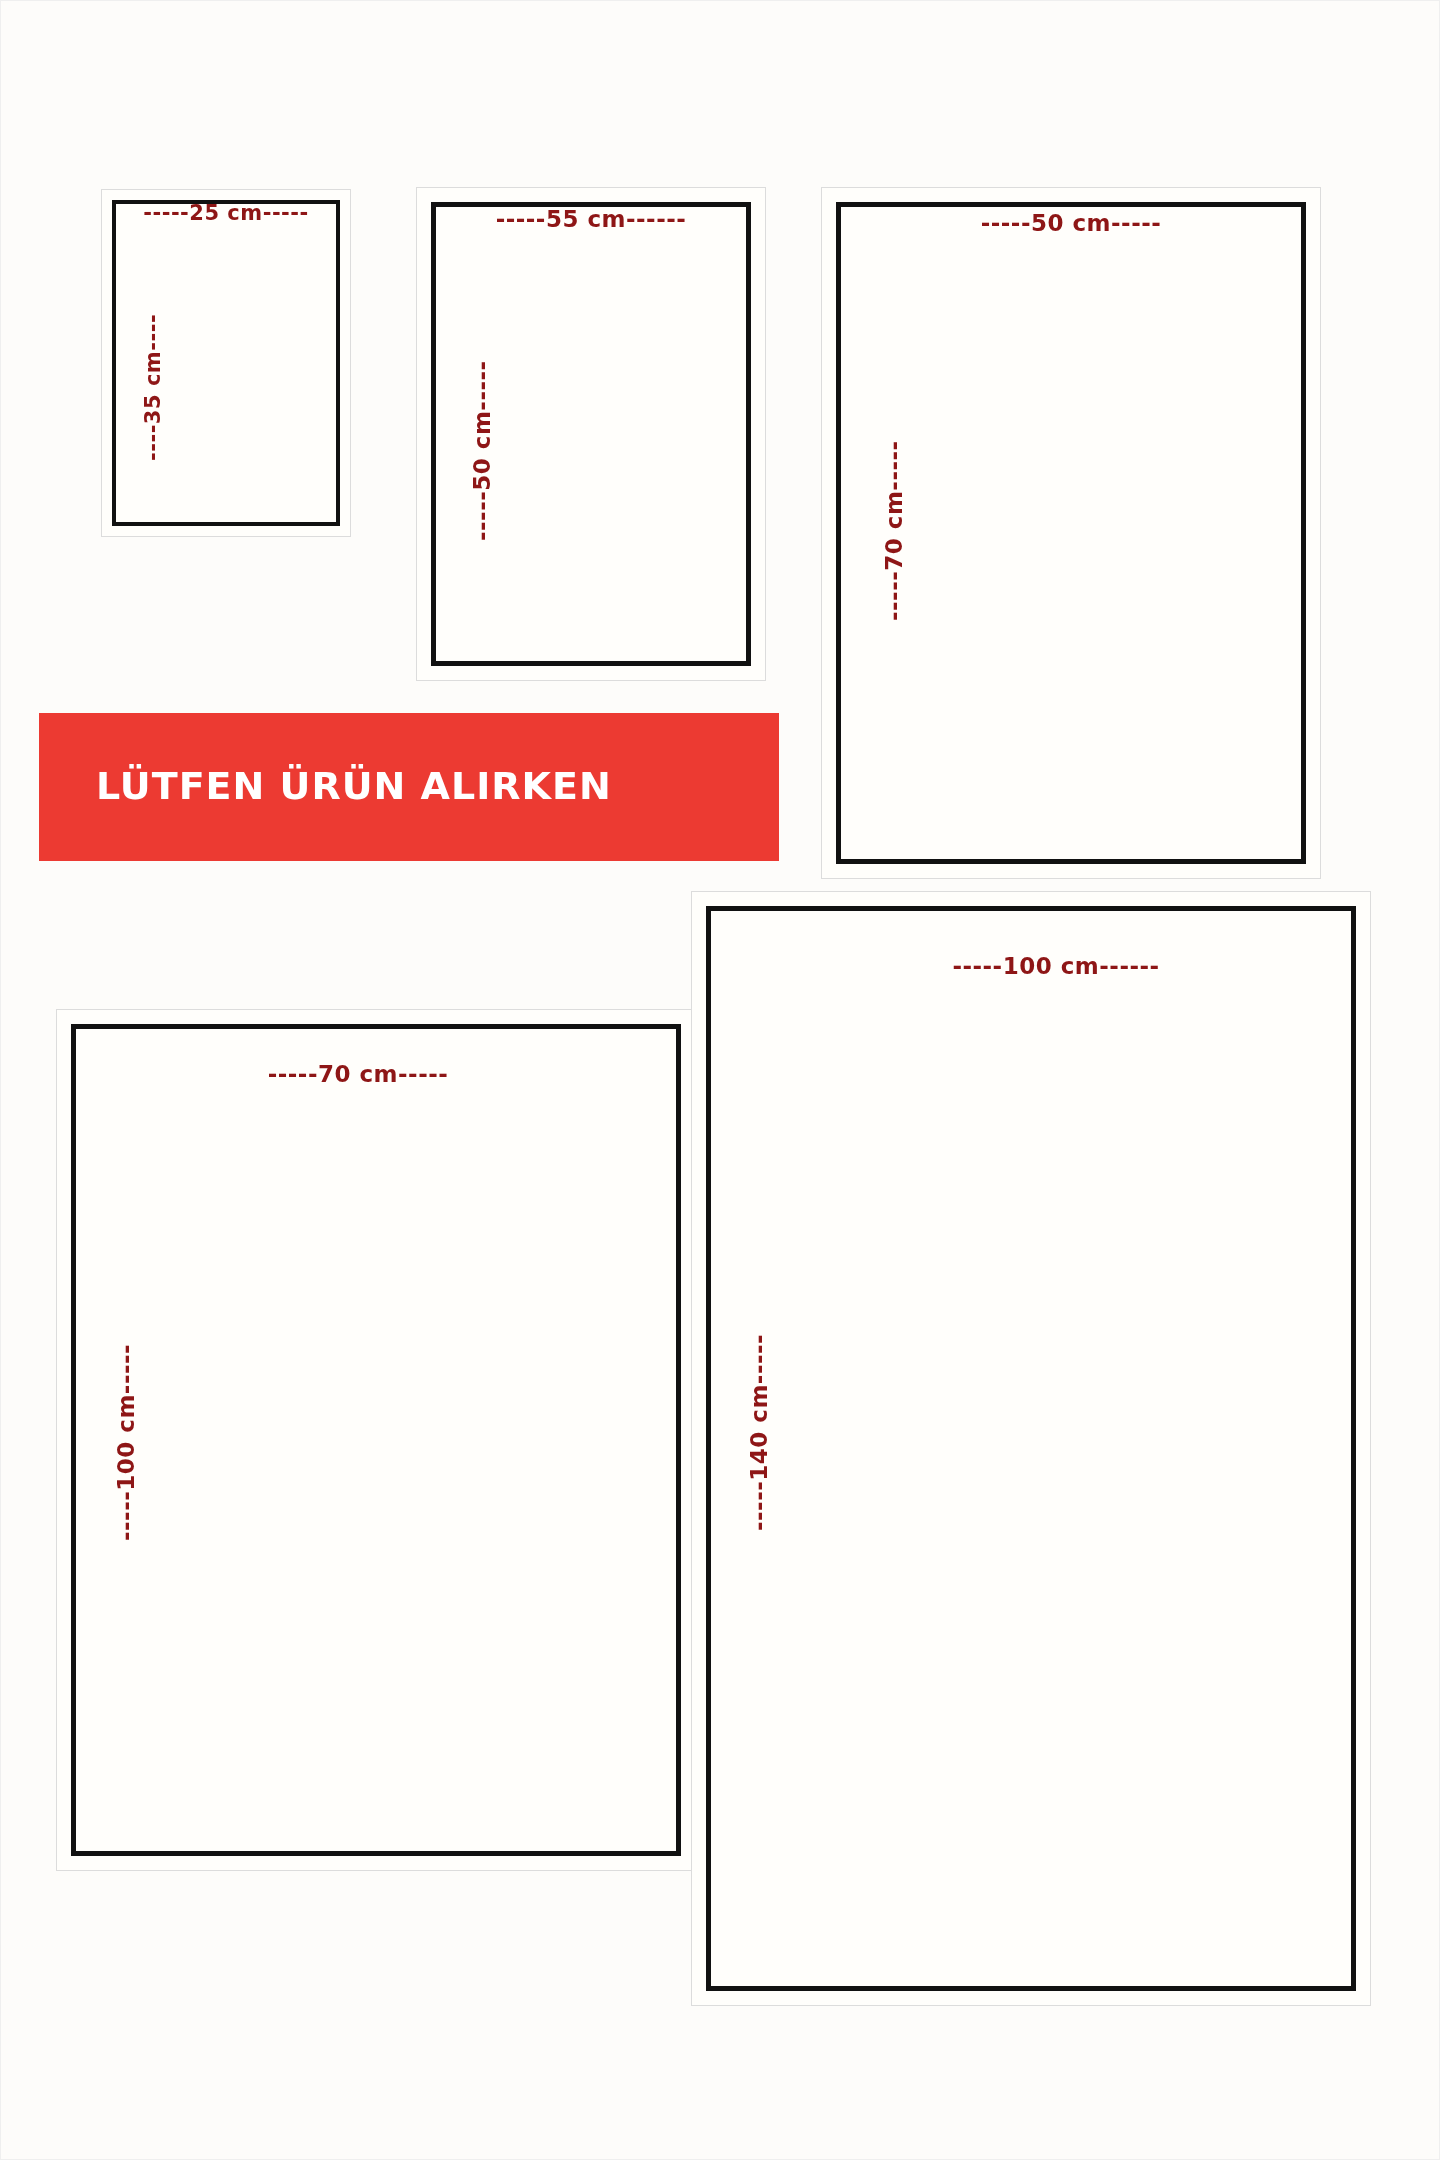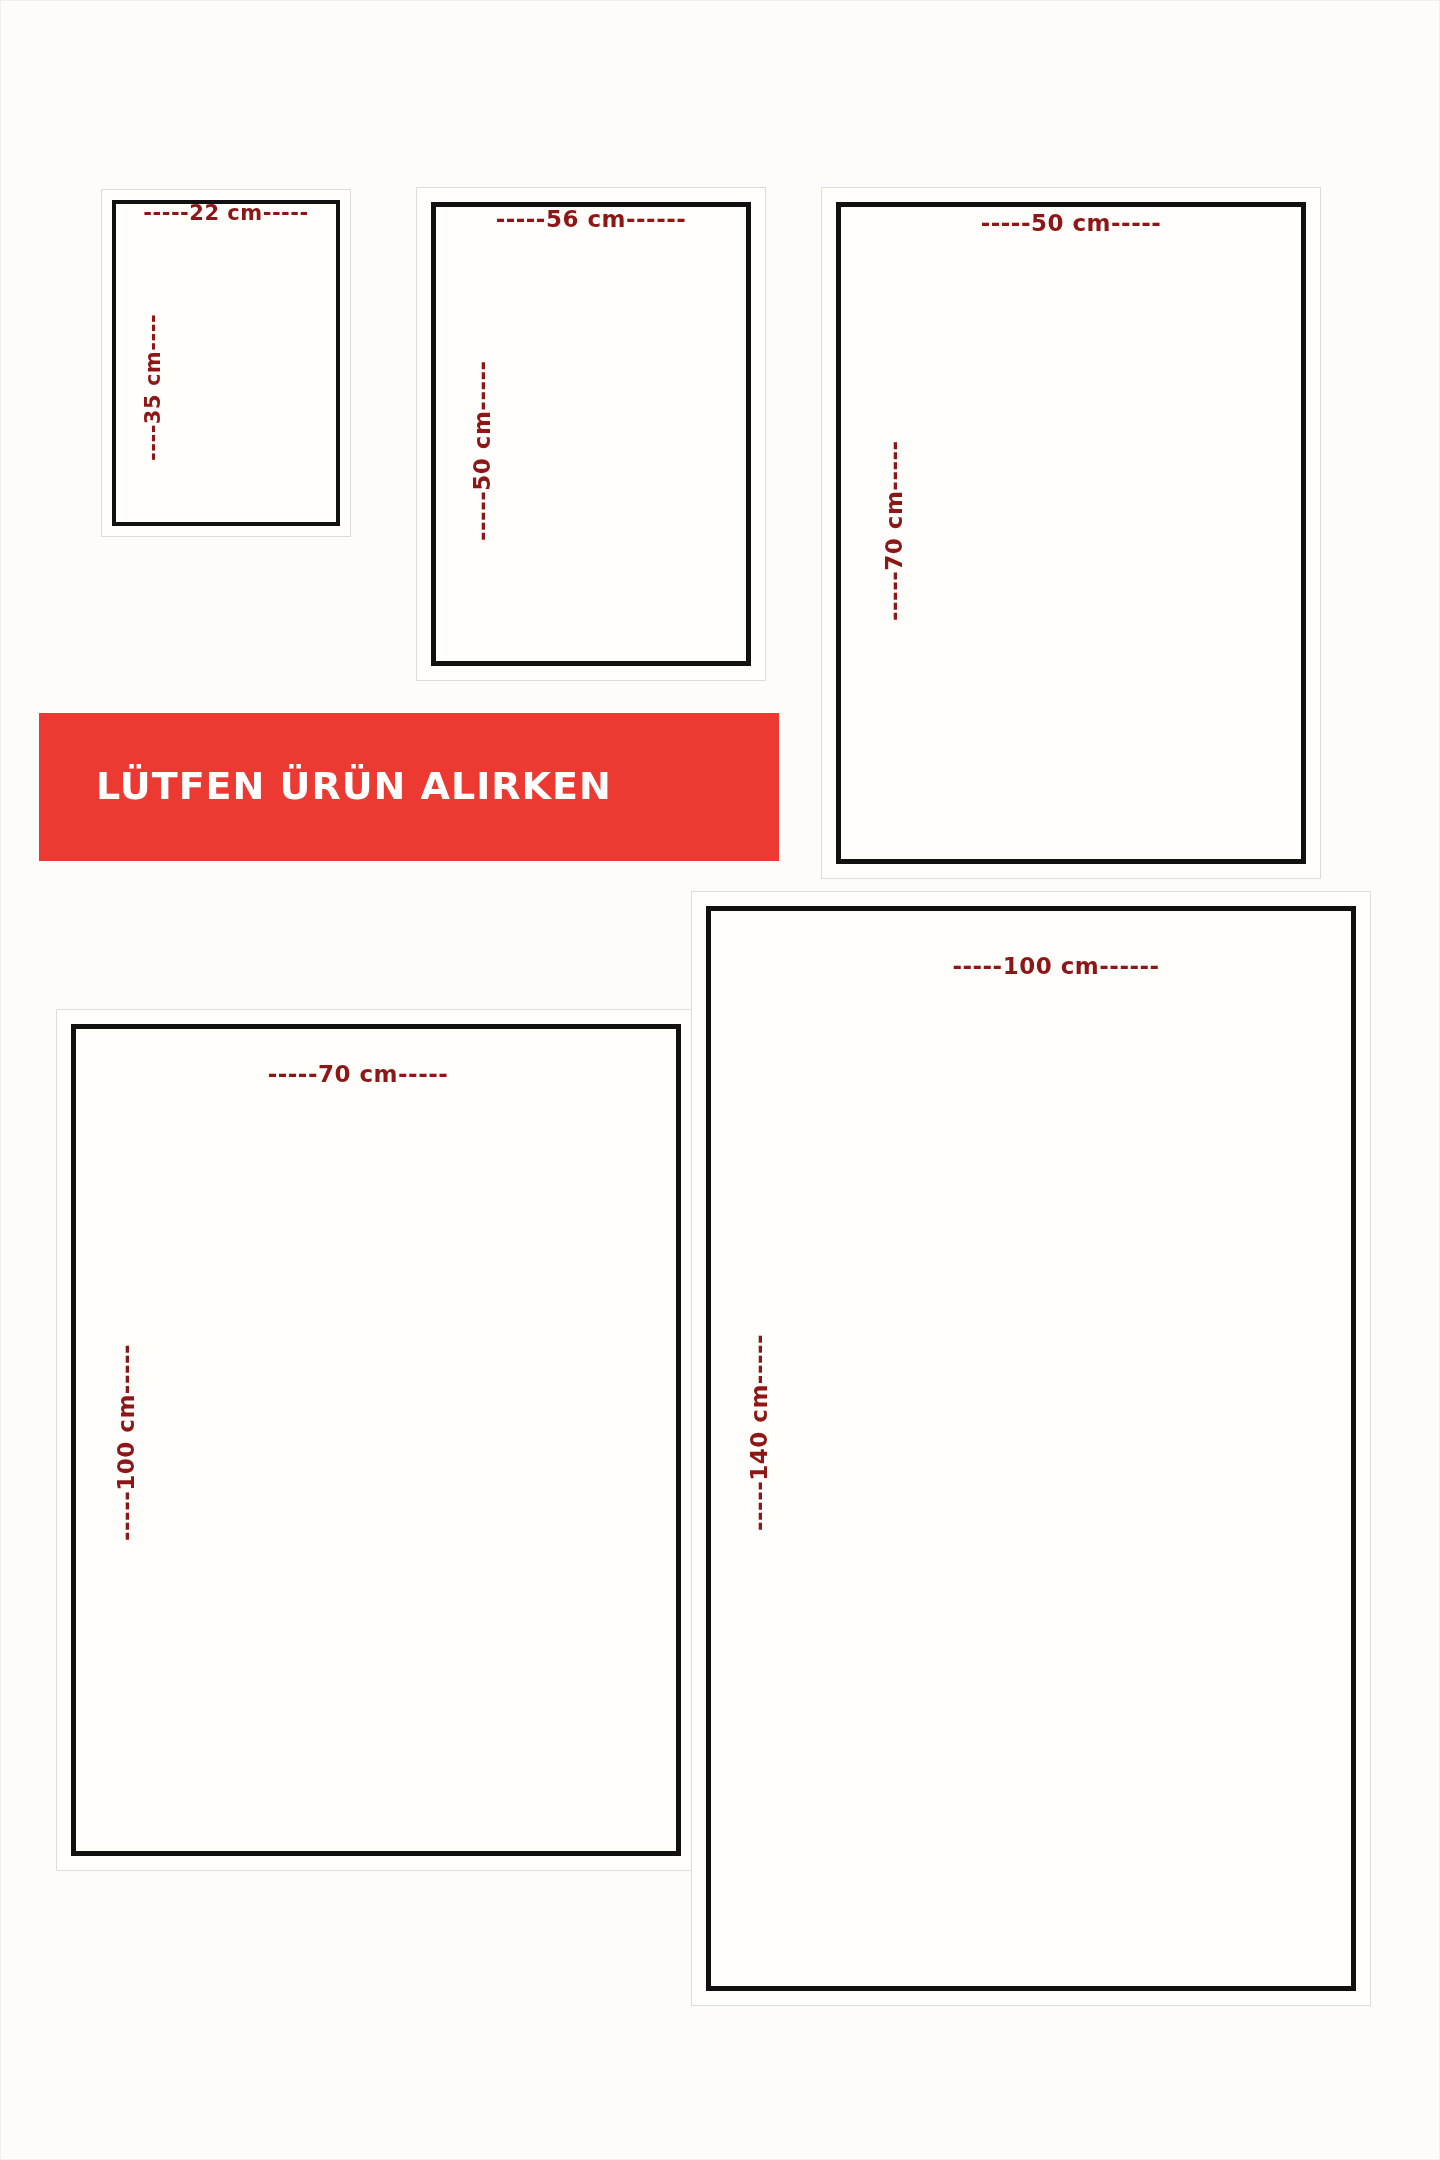--- a/index.html
+++ b/index.html
@@ -75,27 +75,27 @@
   }
 </style>
 </head>
 <body>
 
 <div id="canvas">
 
   <div class="frame small" style="left:100px; top:188px; width:250px; height:348px;">
     <div class="frame-inner"></div>
   </div>
-  <div class="dim h" style="left:225px; top:200px; font-size:21px;">-----22 cm-----</div>
+  <div class="dim h" style="left:225px; top:200px; font-size:21px;">-----25 cm-----</div>
   <div class="dim v" style="left:140px; top:460px; font-size:21px; transform:rotate(-90deg);">----35 cm----</div>
 
   <div class="frame" style="left:415px; top:186px; width:350px; height:494px;">
     <div class="frame-inner"></div>
   </div>
-  <div class="dim h" style="left:590px; top:205px; font-size:23px;">-----56 cm------</div>
+  <div class="dim h" style="left:590px; top:205px; font-size:23px;">-----55 cm------</div>
   <div class="dim v" style="left:468px; top:540px; font-size:23px; transform:rotate(-90deg);">-----50 cm-----</div>
 
   <div class="frame" style="left:820px; top:186px; width:500px; height:692px;">
     <div class="frame-inner"></div>
   </div>
   <div class="dim h" style="left:1070px; top:209px; font-size:23px;">-----50 cm-----</div>
   <div class="dim v" style="left:880px; top:620px; font-size:23px; transform:rotate(-90deg);">-----70 cm-----</div>
 
   <div id="notice">
     <div class="line">LÜTFEN ÜRÜN ALIRKEN</div>

